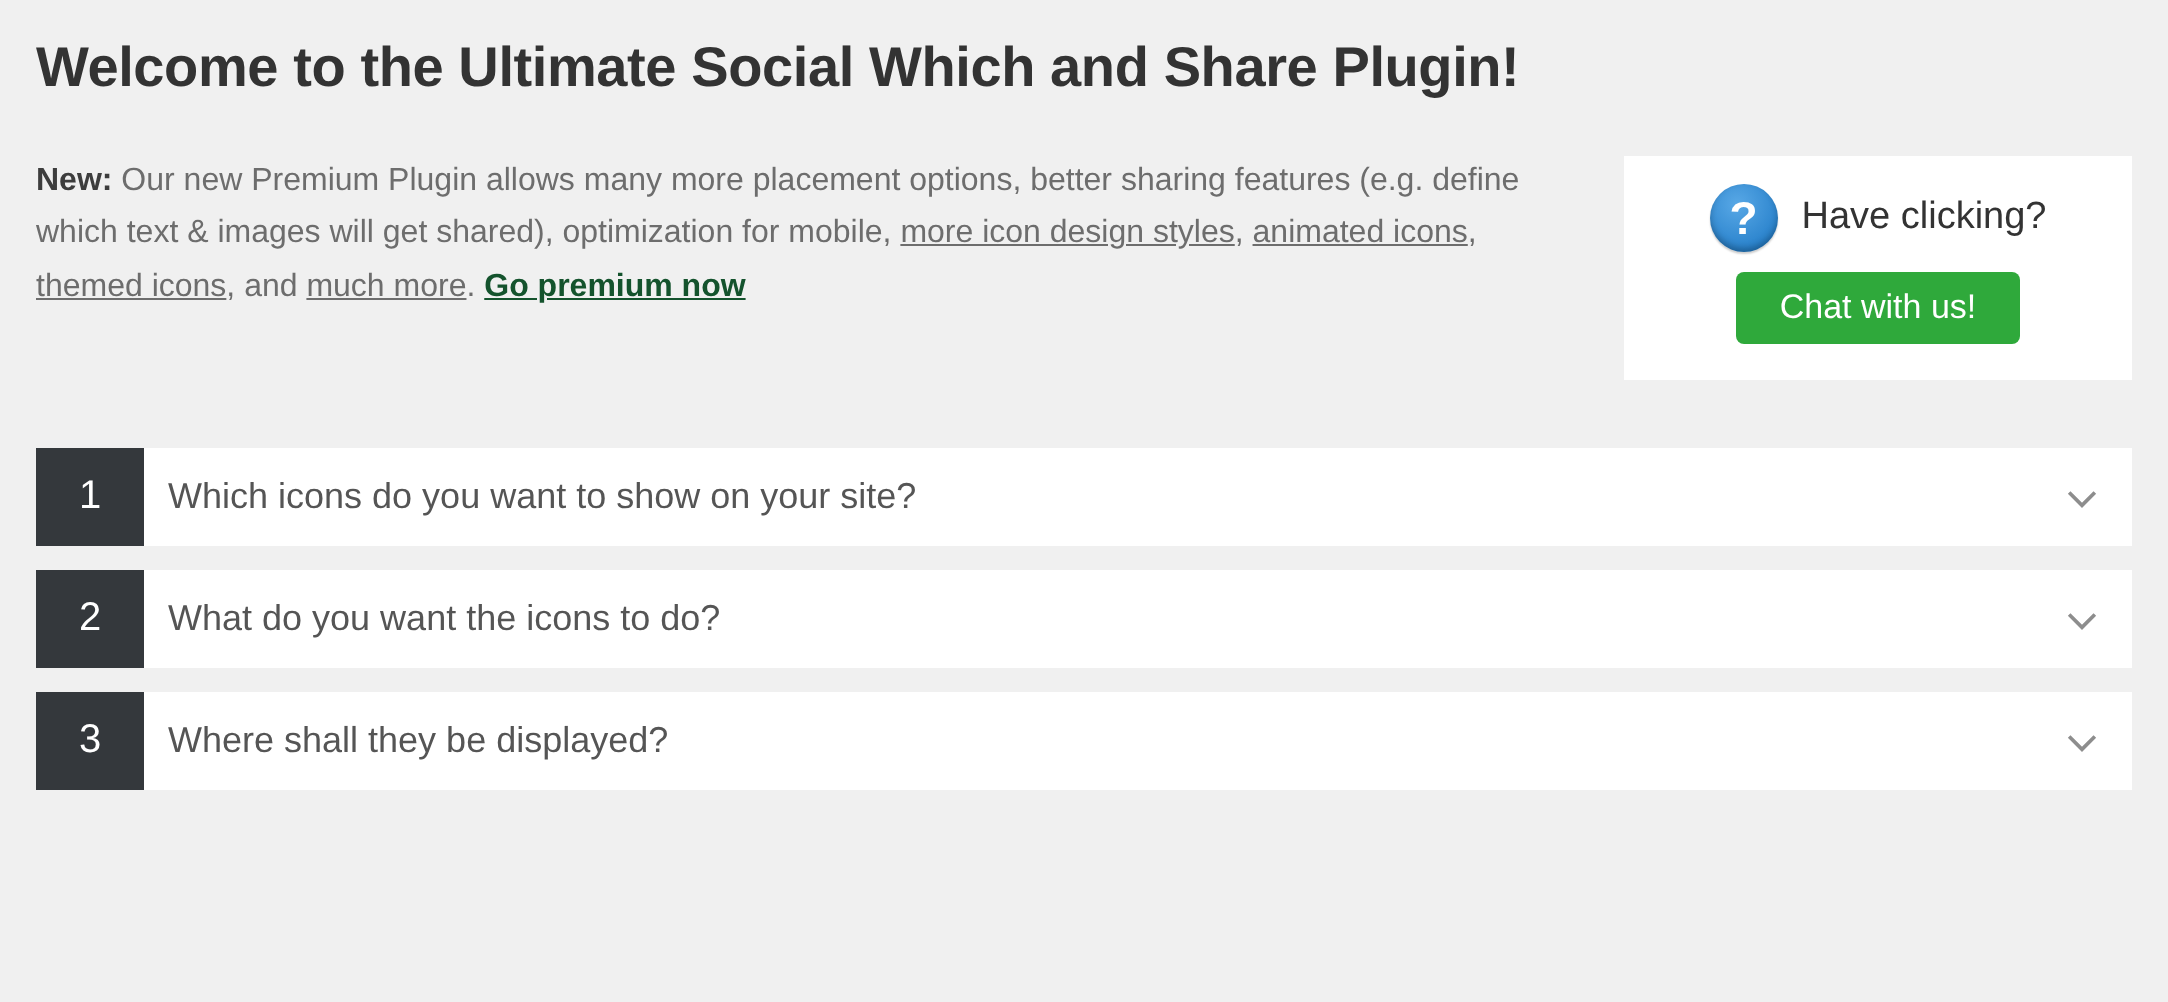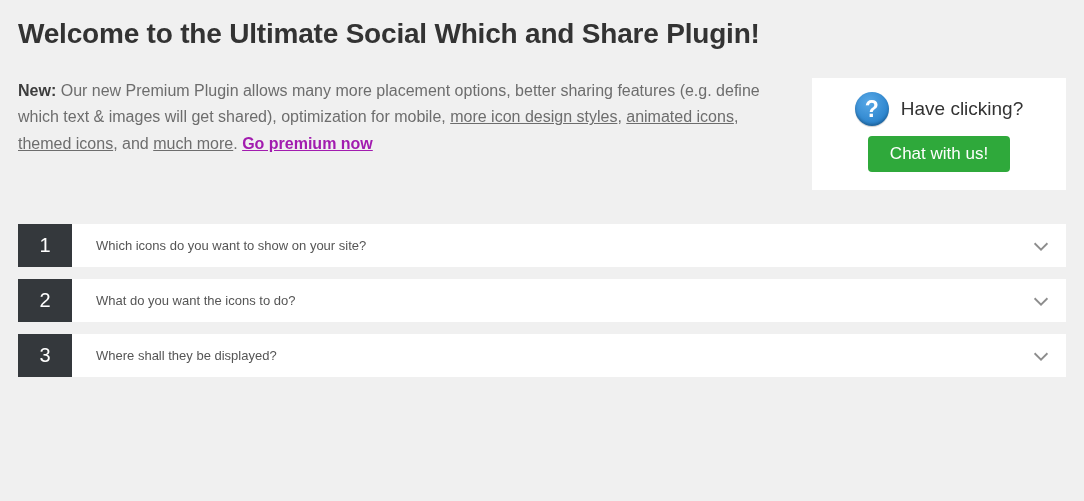--- a/index.html
+++ b/index.html
@@ -28,21 +28,21 @@
       line-height: 1.65;
       color: #6d6d6d;
     }
     .copy p { margin-bottom: 20px; }
     .copy .bold-label { font-weight: 700; color: #3d3d3d; }
     .copy a.u {
       color: #6d6d6d;
       text-decoration: underline;
     }
     .copy a.u-strong {
-      color: #a21caf;
+      color: #14532d;
       text-decoration: underline;
       font-weight: 700;
     }
     .help-card {
       background: #fff;
       padding: 14px 18px 18px;
       width: 254px;
       flex-shrink: 0;
       text-align: center;
     }
@@ -92,22 +92,22 @@
       background: #34383c;
       color: #fff;
       font-size: 20px;
       display: flex;
       align-items: center;
       justify-content: center;
       flex-shrink: 0;
     }
     .acc-label {
       flex: 1;
-      padding: 14px 24px;
-      font-size: 13px;
+      padding: 14px 12px;
+      font-size: 18px;
       color: #555;
       display: flex;
       align-items: center;
     }
     .acc-chevron {
       width: 50px;
       display: flex;
       align-items: center;
       justify-content: center;
       color: #8d8d8d;

